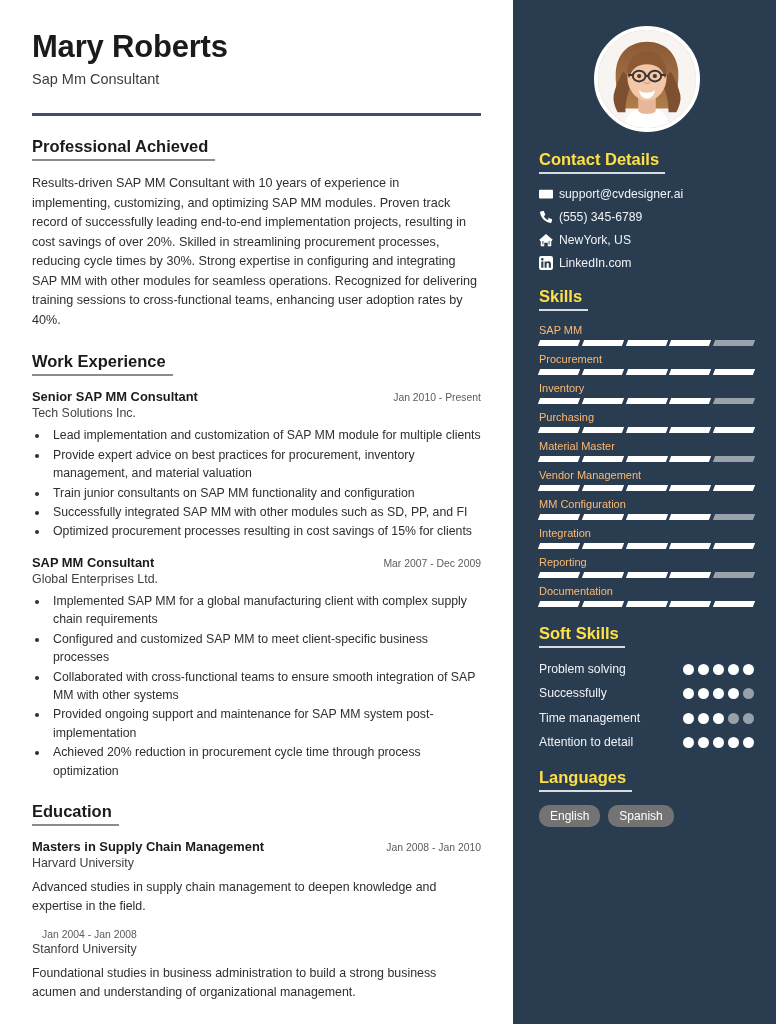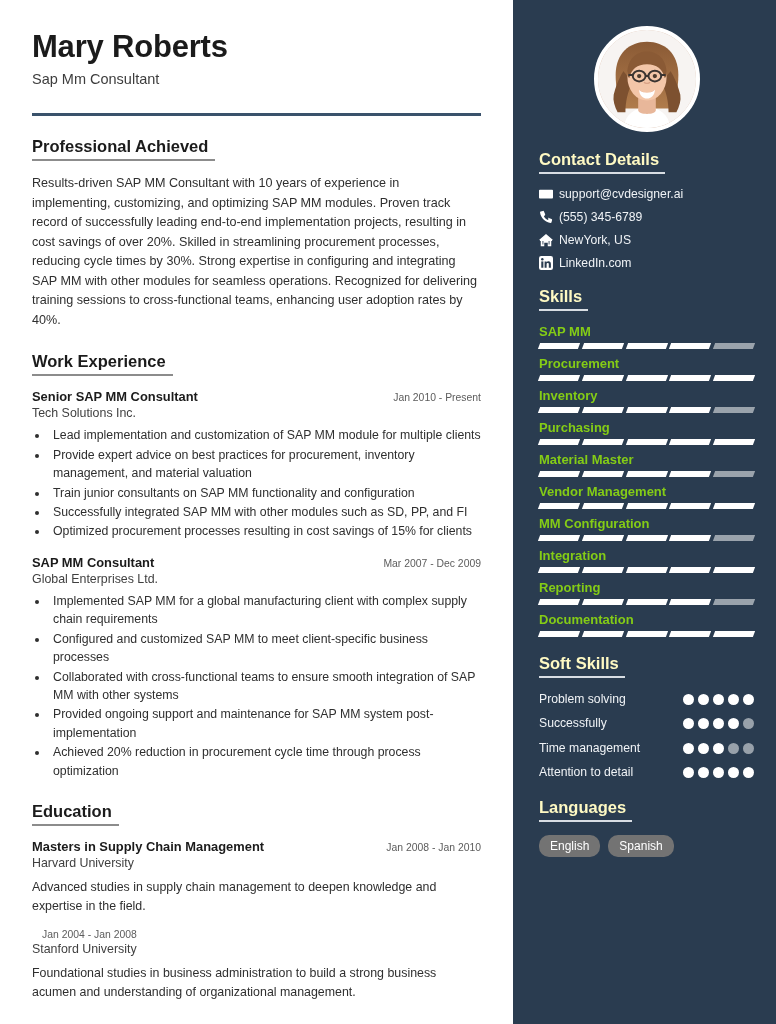--- a/index.html
+++ b/index.html
@@ -47,36 +47,36 @@
     padding:0 22px 20px 26px;
   }
   .photo-wrap { display:flex; justify-content:center; padding-top:26px; padding-bottom:18px; }
   .photo {
     width:106px; height:106px; border-radius:50%;
     border:4px solid #ffffff; overflow:hidden; position:relative; background:#e7d3c6;
   }
   .photo svg { display:block; width:100%; height:100%; }
 
   .side-head {
-    display:inline-block; font-size:16.5px; font-weight:bold; color:#fef9c3;
+    display:inline-block; font-size:16.5px; font-weight:bold; color:#fde047;
     border-bottom:2px solid #d8dde3; padding-bottom:3px; padding-right:6px;
     margin-bottom:13px;
   }
   .side-sec { margin-bottom:17px; }
 
   .contact-row { display:flex; align-items:center; margin-bottom:9px; }
   .contact-ico {
     width:20px; flex:0 0 20px; display:flex; align-items:center; justify-content:flex-start;
     color:#ffffff;
   }
   .contact-ico svg { display:block; }
   .contact-txt { font-size:12.2px; color:#f0f3f6; }
 
   .skill { margin-bottom:7px; }
-  .skill-name { font-size:13px; color:#84cc16; margin-bottom:4px;font-weight:bold; }
+  .skill-name { font-size:11px; color:#fdba74; margin-bottom:4px; }
   .bar { display:flex; gap:4px; }
   .seg {
     flex:1; height:6px; background:#9aa3ac;
     transform:skewX(-20deg);
   }
   .seg.on { background:#ffffff; }
 
   .soft { display:flex; align-items:flex-start; justify-content:space-between; margin-bottom:8px; }
   .soft-name { font-size:12.2px; color:#f0f3f6; line-height:1.35; max-width:120px; }
   .dots { display:flex; gap:4px; padding-top:3px; flex:0 0 auto; }

